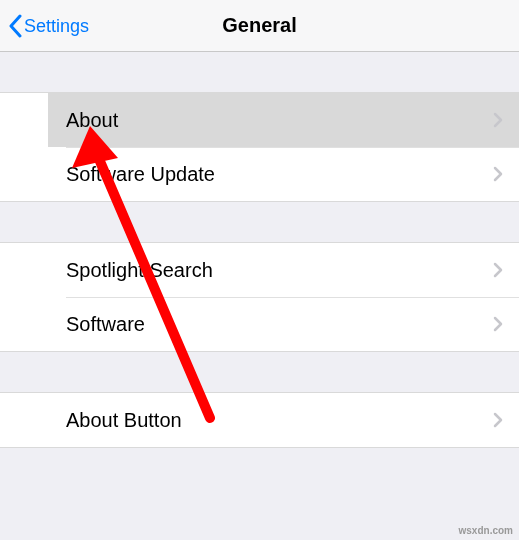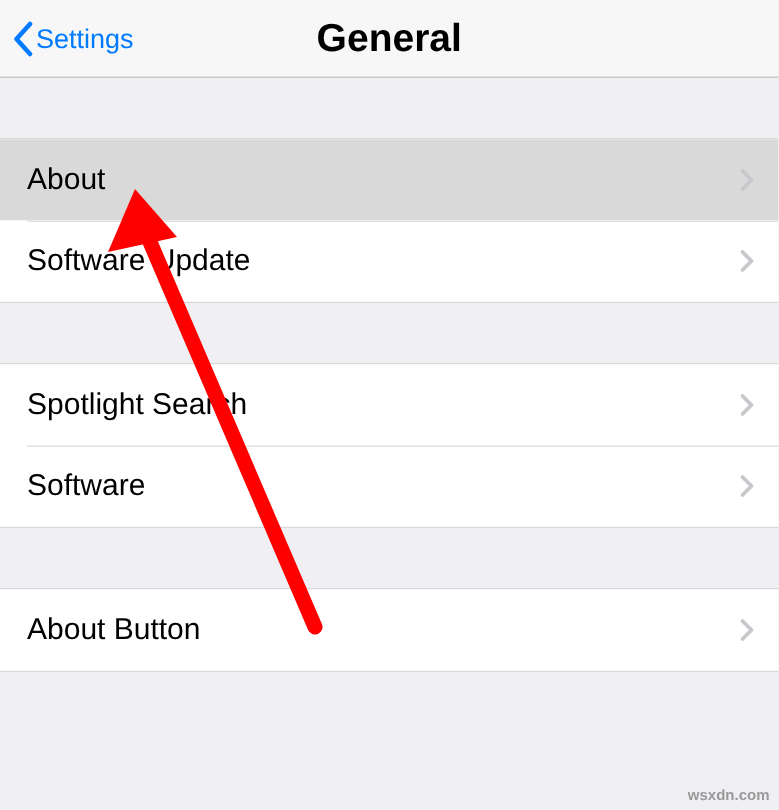--- a/index.html
+++ b/index.html
@@ -27,38 +27,39 @@
     height: 52px;
     display: flex;
     align-items: center;
     color: #007aff;
     font-size: 18px;
     cursor: pointer;
   }
   .back-chevron svg { display: block; }
   .back-label { margin-left: 2px; }
   .title {
-    font-size: 26px;
+    font-size: 20px;
     font-weight: 600;
     color: #000;
   }
   .spacer { height: 40px; background: #efeff4; }
   .group {
     background: #fff;
     border-top: 1px solid #d9d9d9;
     border-bottom: 1px solid #d9d9d9;
   }
   .row {
     position: relative;
     height: 54px;
     display: flex;
     align-items: center;
     padding: 0 16px 0 18px;
     background: #fff;
     cursor: pointer;
+    margin-left: 48px;
   }
   .row + .row::before {
     content: "";
     position: absolute;
     top: 0;
     left: 18px;
     right: 0;
     height: 1px;
     background: #e0e0e0;
   }

